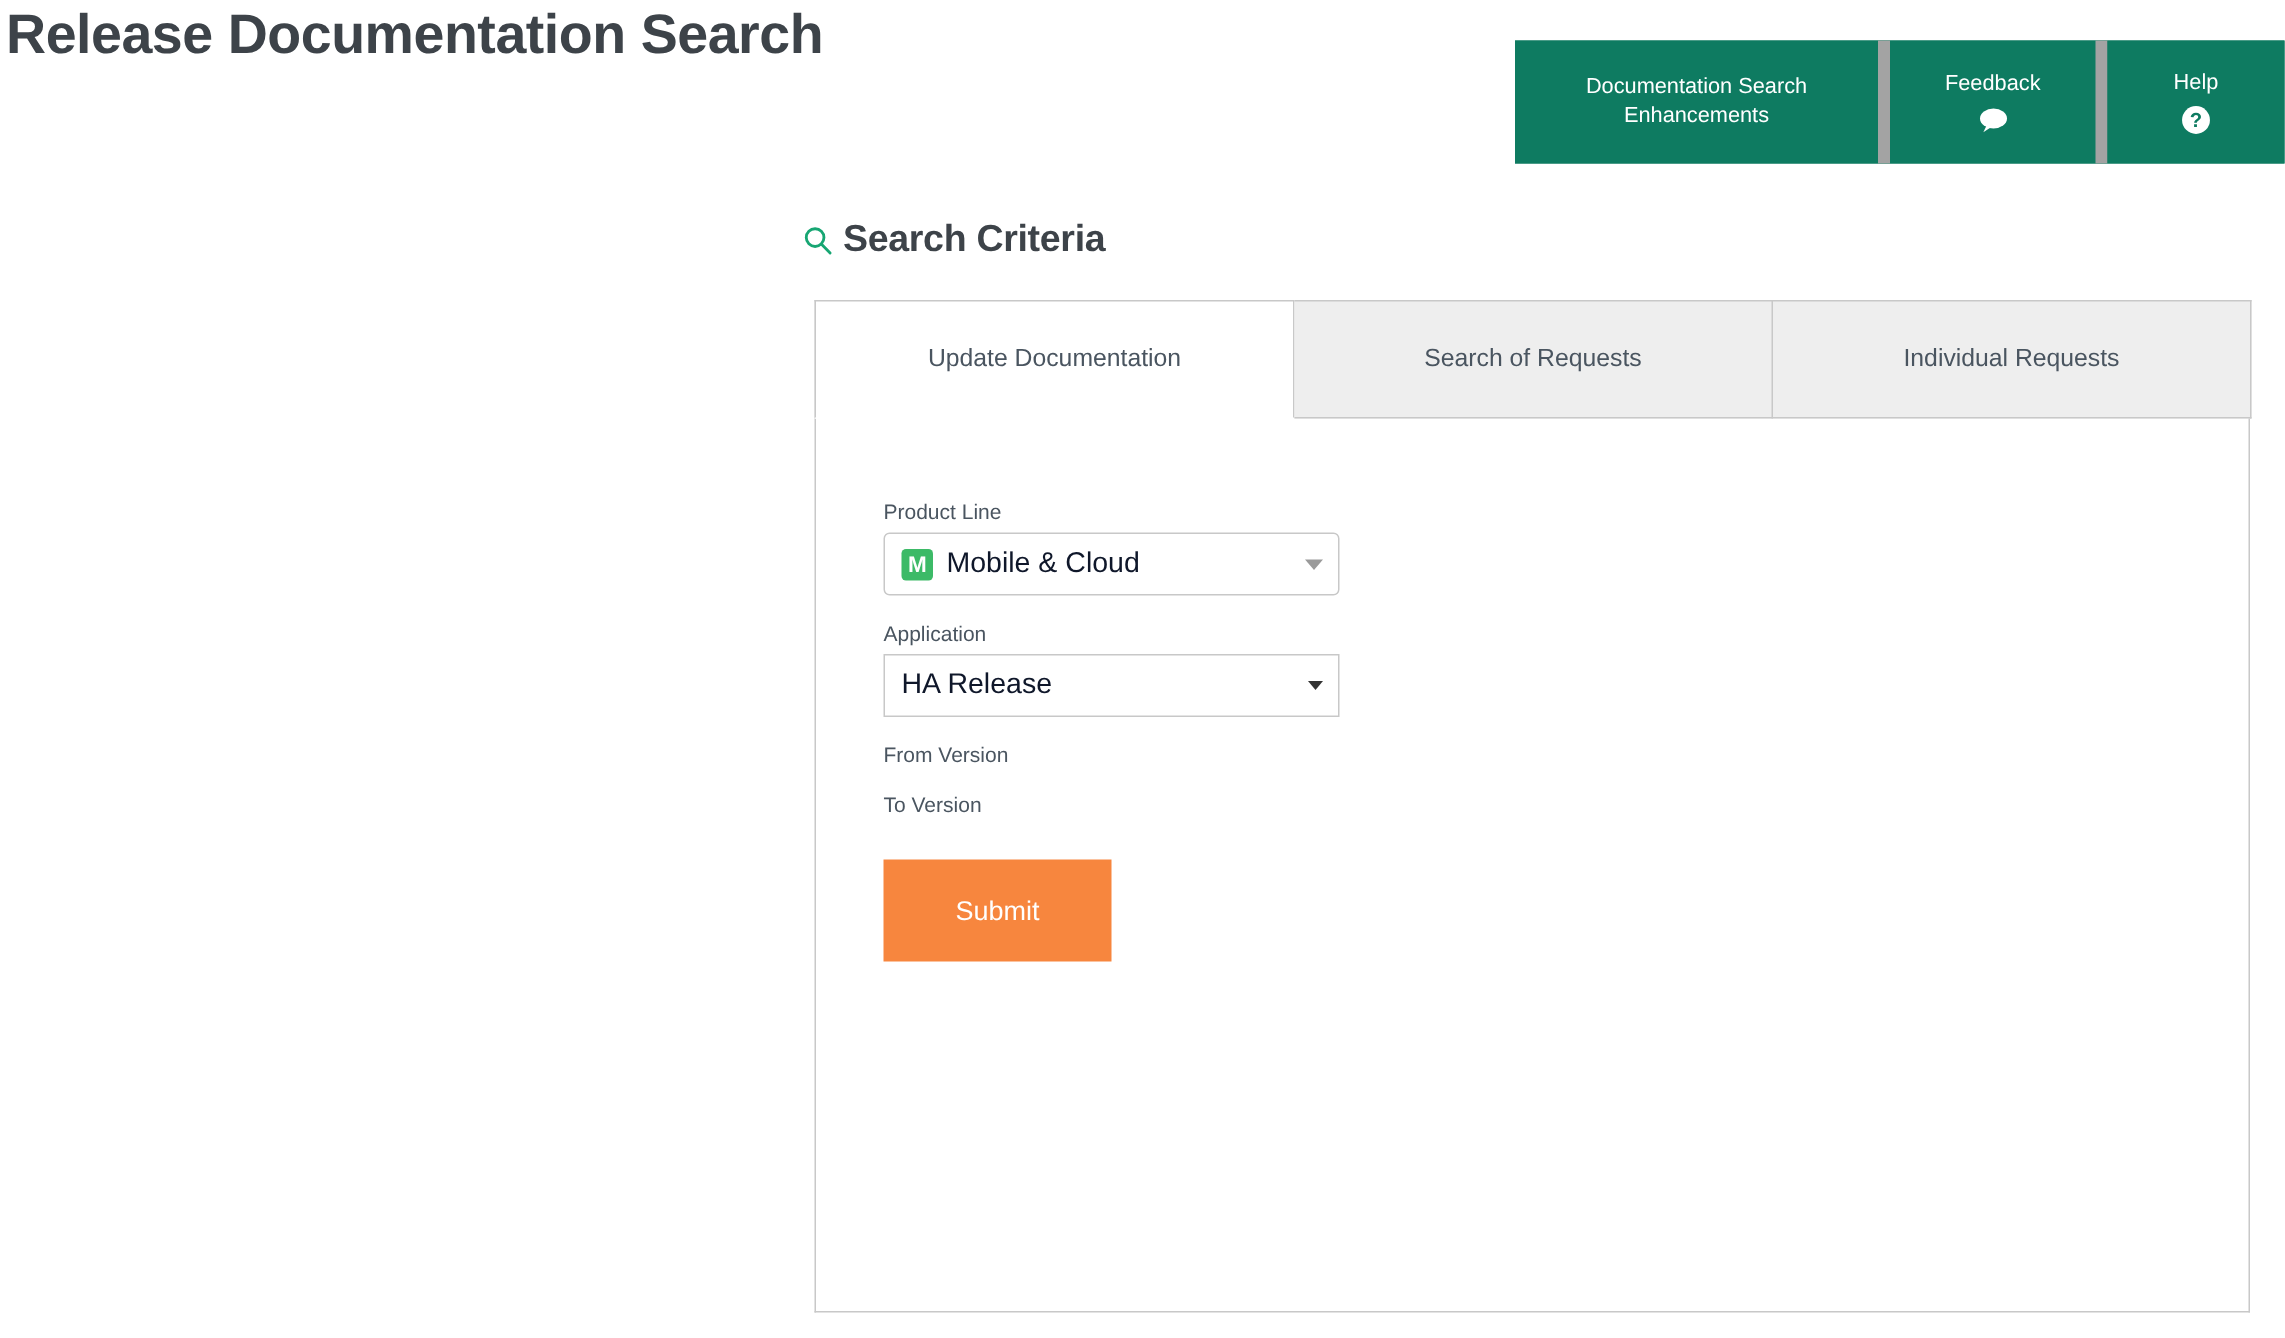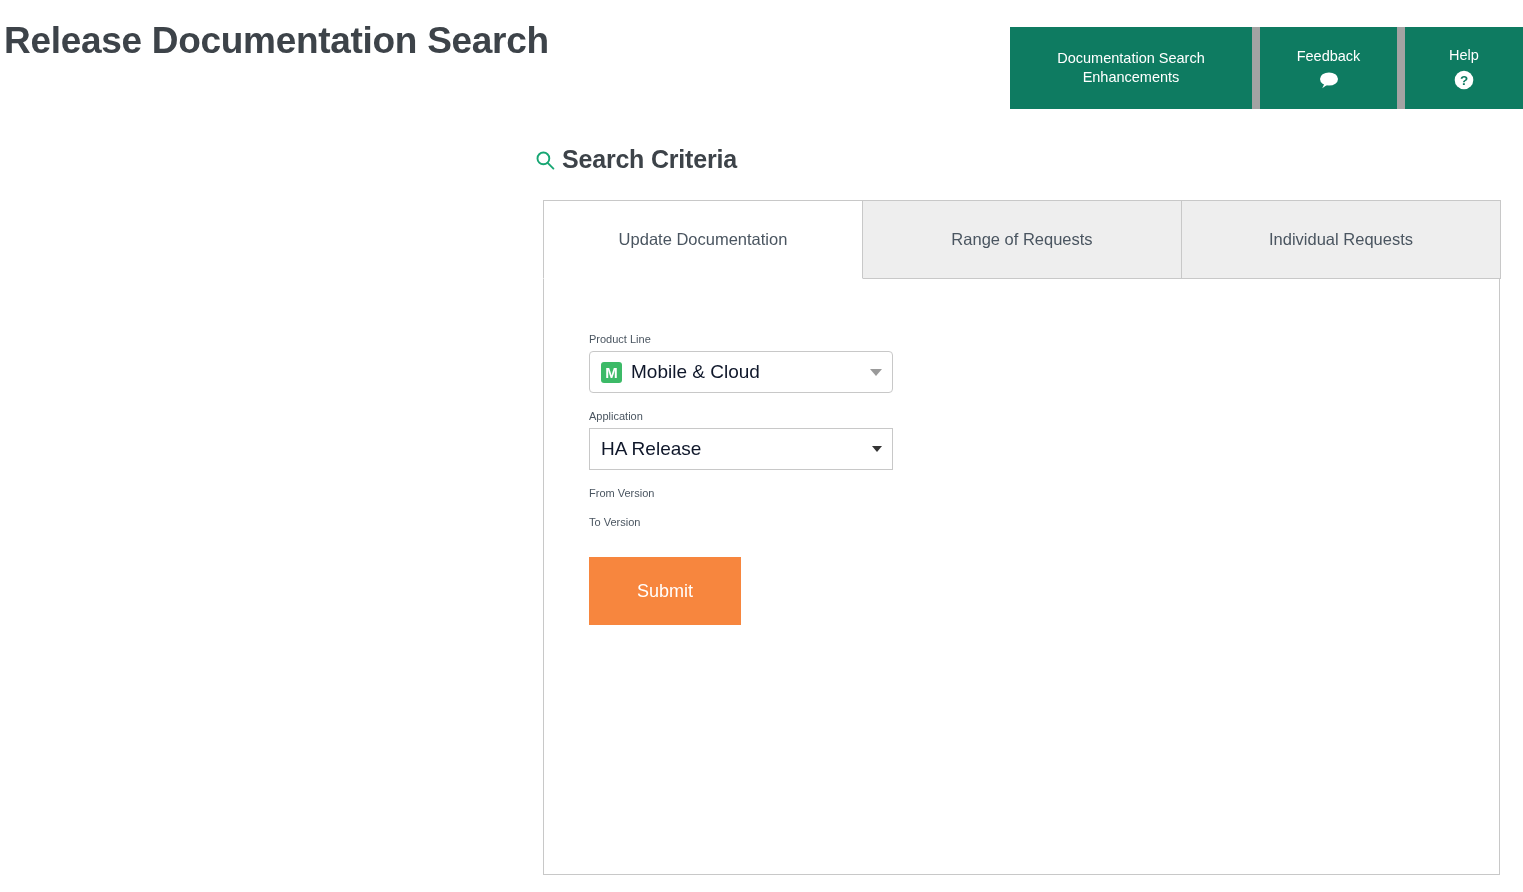--- a/index.html
+++ b/index.html
@@ -13,21 +13,21 @@
     position: relative;
     font-family: "Liberation Sans", sans-serif;
     overflow: hidden;
     color: #333333;
   }
 
   
   .page-title {
     position: absolute;
     left: 4px;
-    top: 20px;
+    top: 2px;
     font-size: 37px;
     font-weight: bold;
     letter-spacing: -0.3px;
     color: #3d4349;
     white-space: nowrap;
   }
 
   .topnav {
     position: absolute;
     left: 1010px;
@@ -123,21 +123,21 @@
   .tab-3 { width: 319px; }
 
   
   .form {
     position: absolute;
     left: 589px;
     top: 333px;
   }
   .field { margin-bottom: 17px; }
   .field-label {
-    font-size: 11px;
+    font-size: 14px;
     color: #4a5560;
     margin-bottom: 6px;
   }
   .select {
     box-sizing: border-box;
     height: 42px;
     border: 1px solid #c8c8c8;
     background: #ffffff;
     display: flex;
     align-items: center;
@@ -236,21 +236,21 @@
   <span class="heading-text">Search Criteria</span>
 </div>
 
 <div class="panel"></div>
 
 <div class="tabbar">
   <div class="tab tab-1 active">
     <span>Update Documentation</span>
   </div>
   <div class="tab tab-2">
-    <span>Range of Requests</span>
+    <span>Search of Requests</span>
   </div>
   <div class="tab tab-3">
     <span>Individual Requests</span>
   </div>
 </div>
 
 <div class="form">
 
   <div class="field">
     <div class="field-label">Product Line</div>

